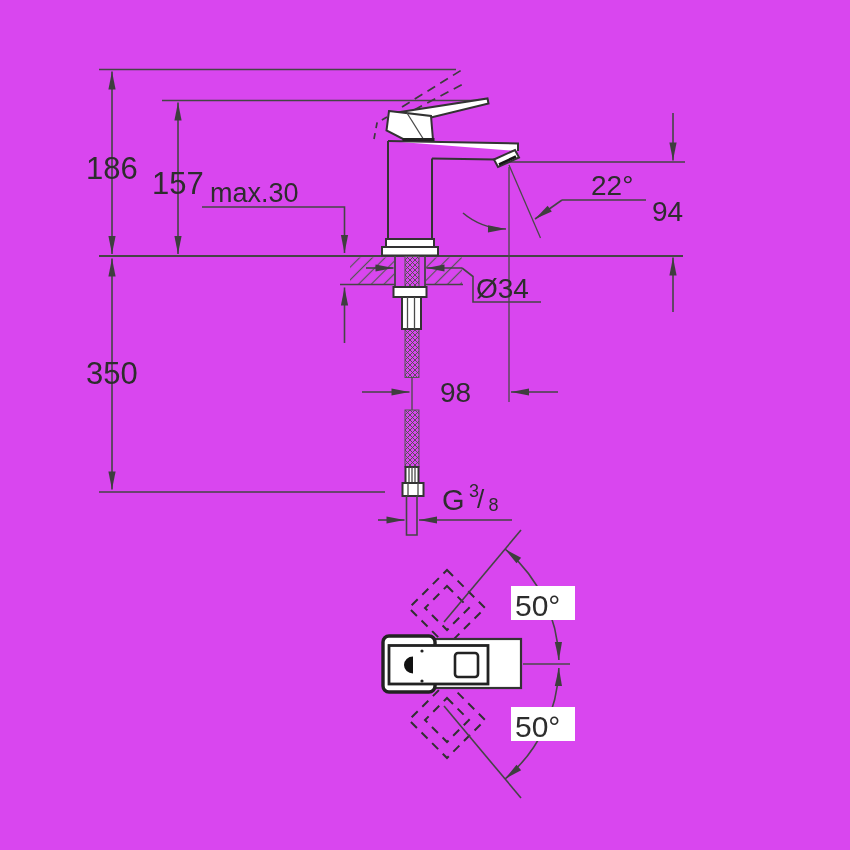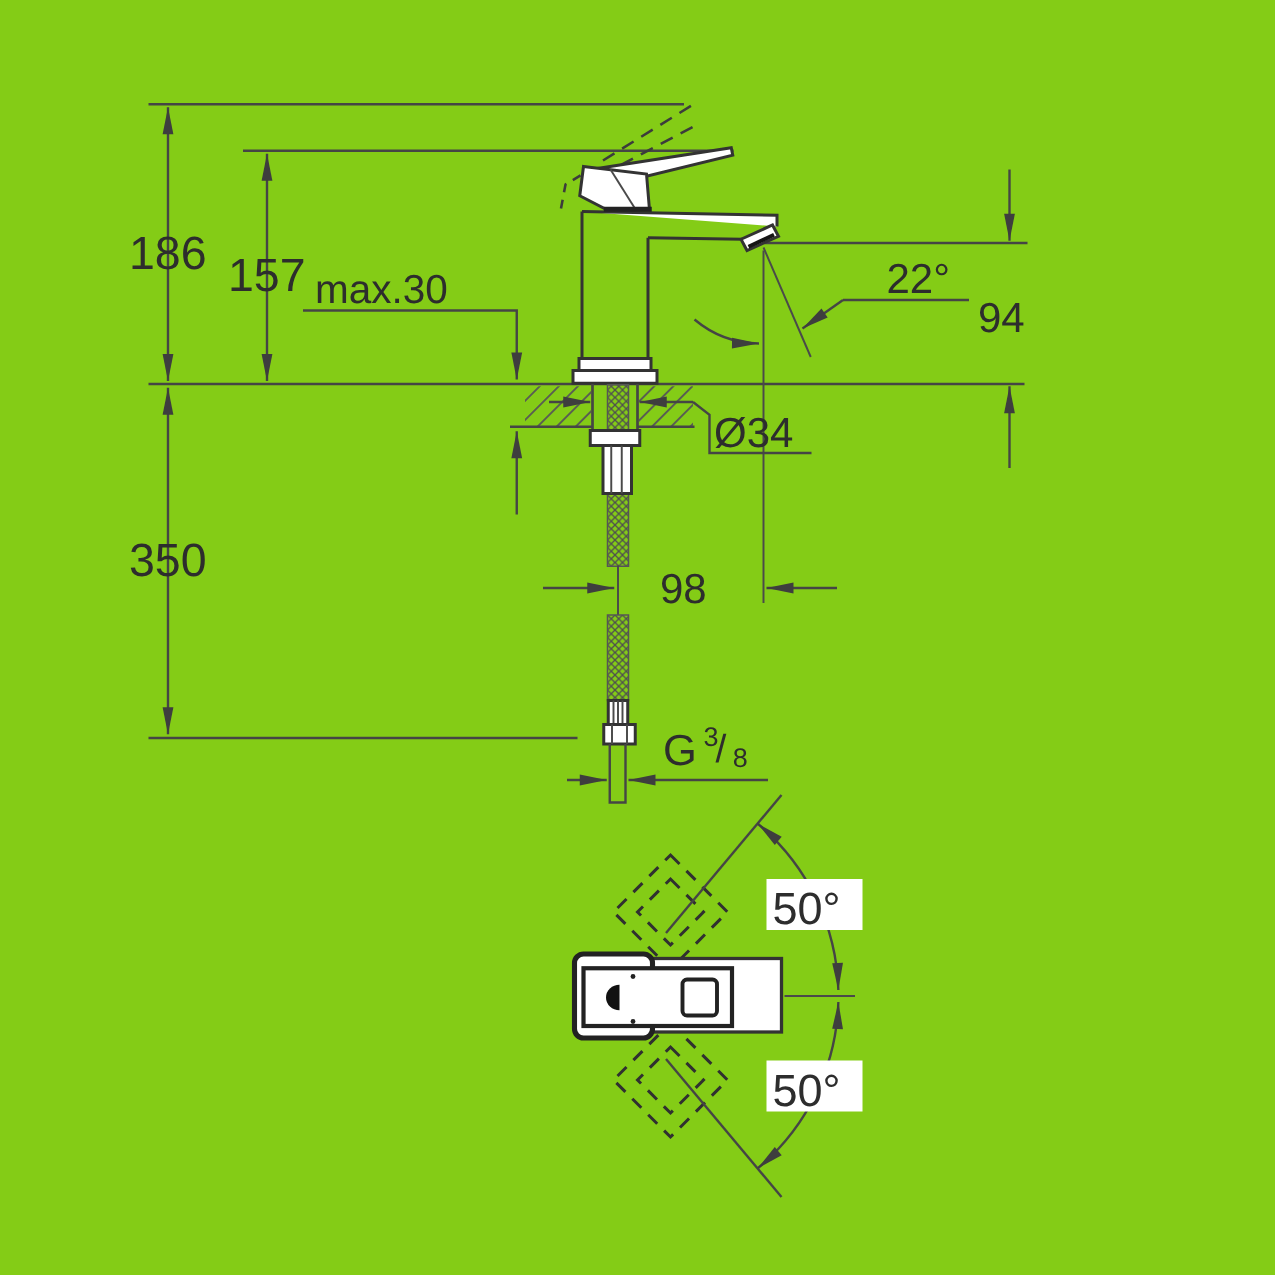--- a/index.html
+++ b/index.html
@@ -1,16 +1,16 @@
 <!DOCTYPE html>
 <html><head>
 <meta charset="utf-8">
 <style>
   html,body{margin:0;padding:0;background:#fff;}
-  .stage{width:850px;height:850px;background:#84cc16;position:relative;overflow:hidden;}
+  .stage{width:850px;height:850px;background:#d946ef;position:relative;overflow:hidden;}
   svg{display:block;}
   svg text{font-family:"Liberation Sans","DejaVu Sans",sans-serif;fill:#2d2d2d;}
   .ln{stroke:#454545;stroke-width:1.6;fill:none;}
   .ln2{stroke:#454545;stroke-width:1.8;fill:none;}
   .thin{stroke:#4a4a4a;stroke-width:1.3;fill:none;}
   .body{stroke:#333;stroke-width:2;fill:#fff;}
   .bodythick{stroke:#222;stroke-width:3;fill:#fff;}
   .dash{stroke:#3c3c3c;stroke-width:1.7;fill:none;stroke-dasharray:9 6;}
   .dashsq{stroke:#303030;stroke-width:2;fill:none;stroke-dasharray:8.5 6.5;}
 </style>

